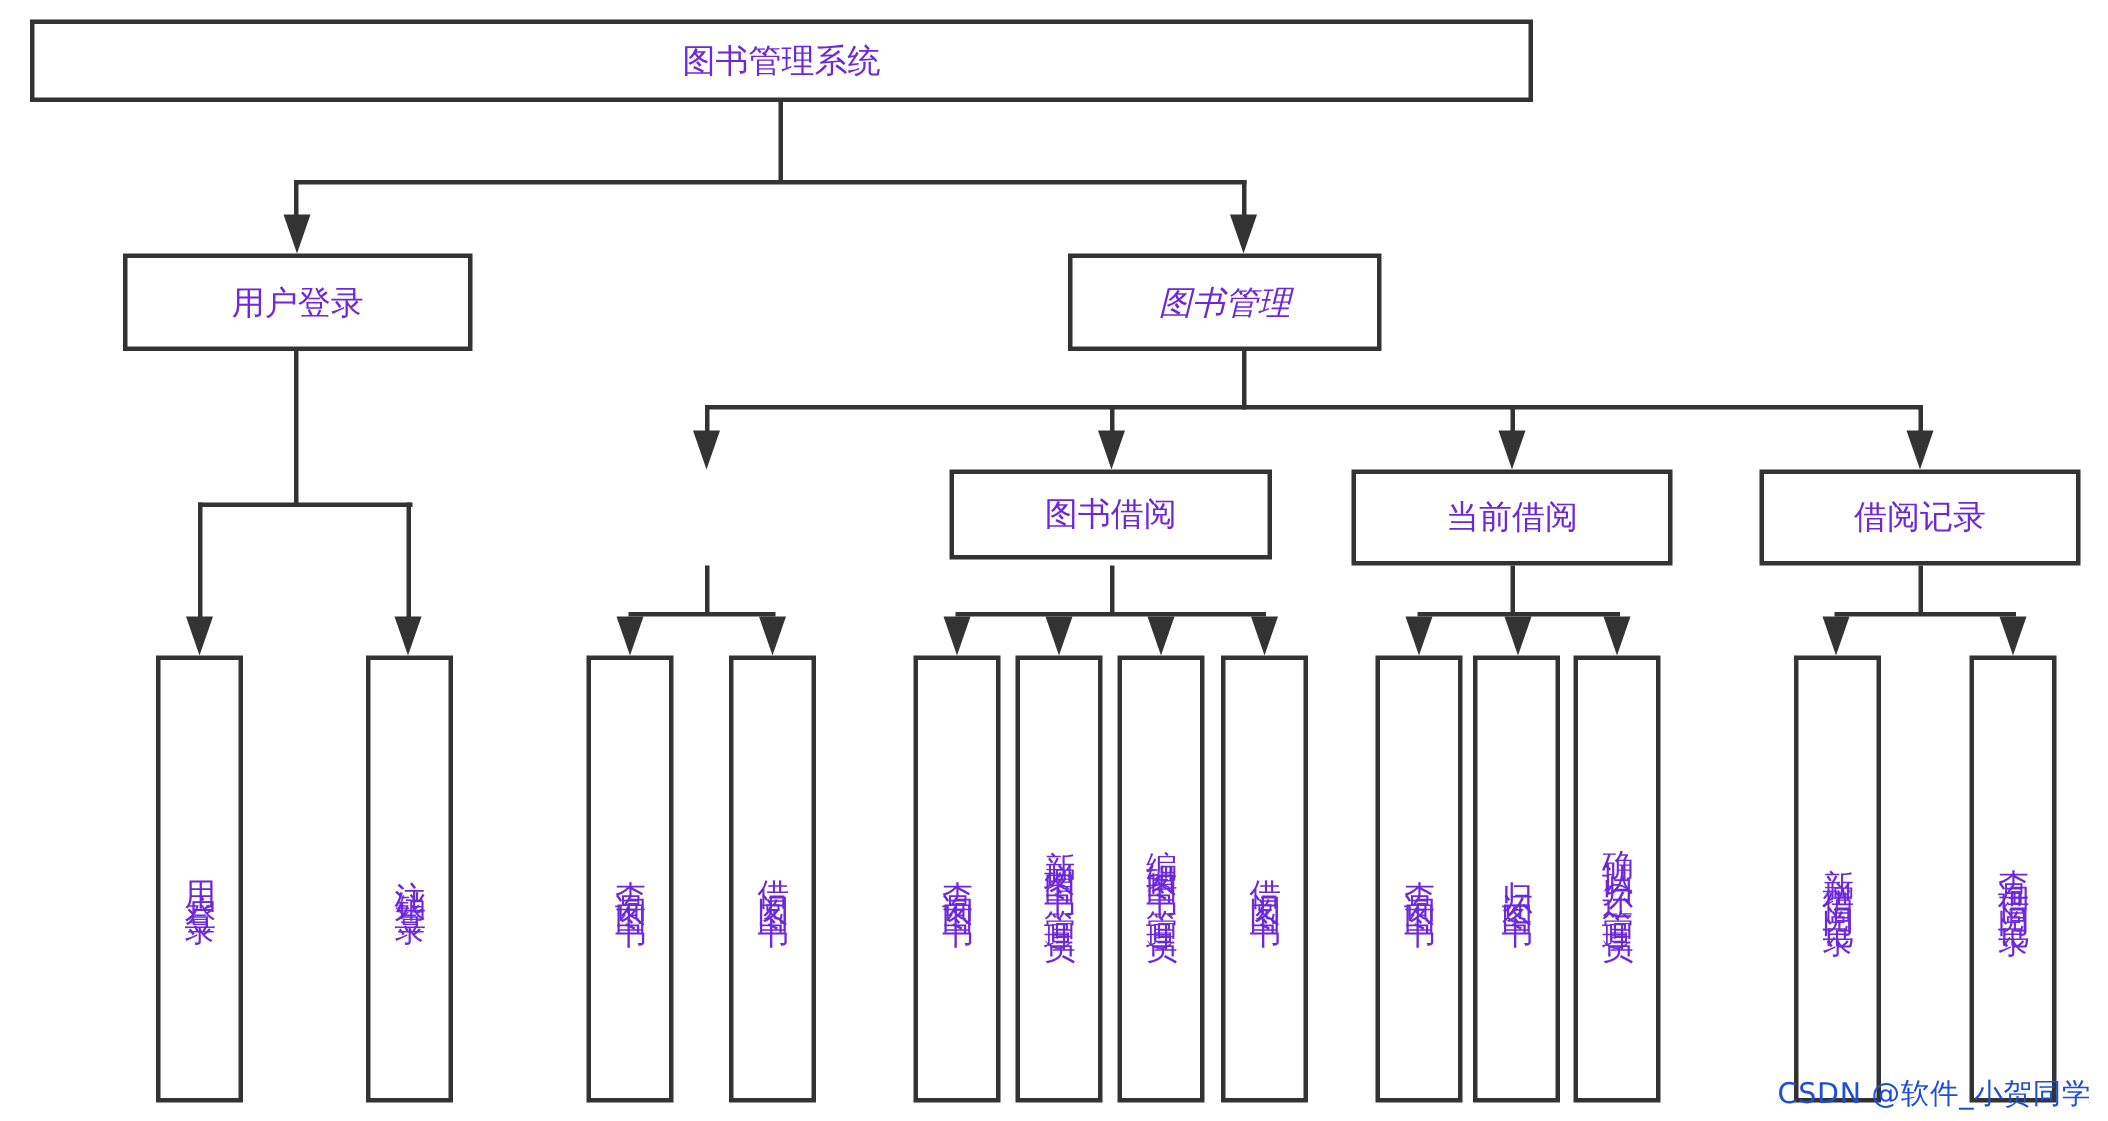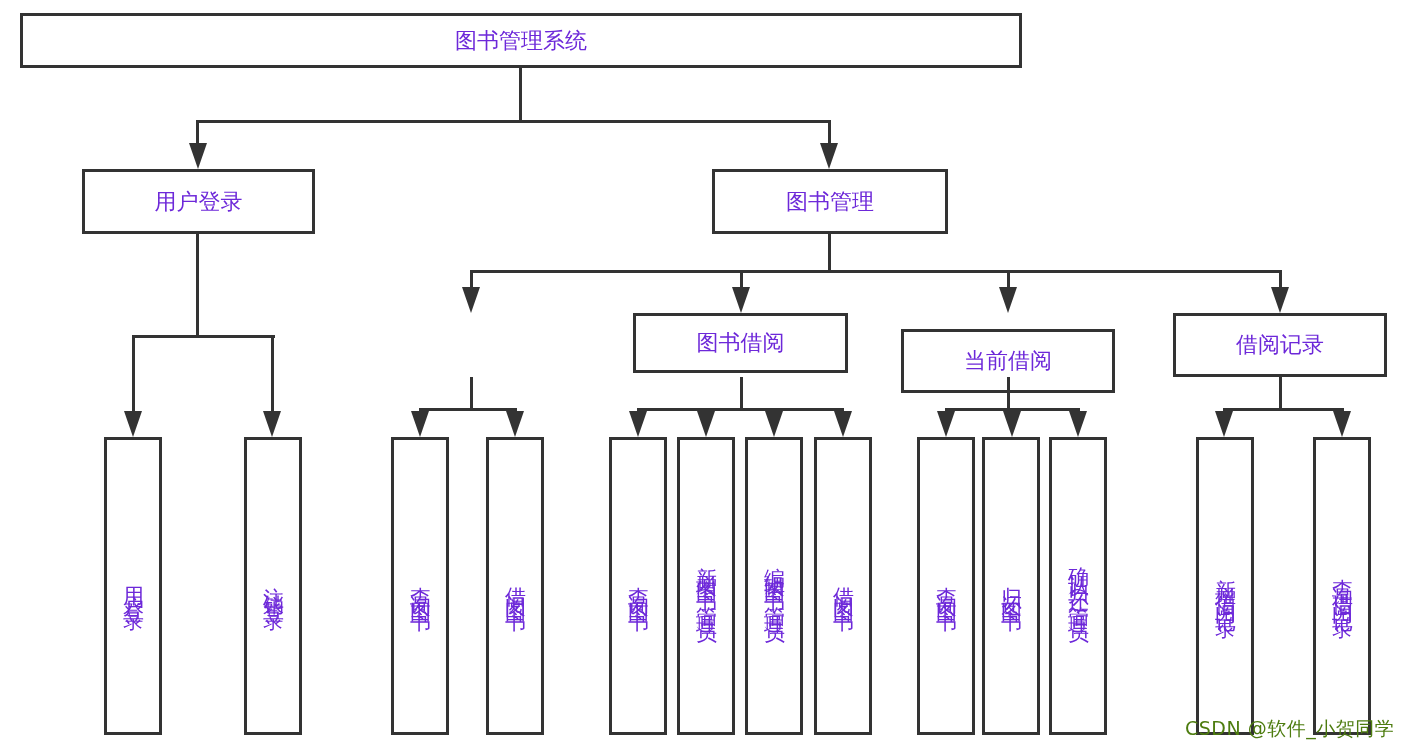--- a/index.html
+++ b/index.html
@@ -20,21 +20,21 @@
   }
   .hline { position:absolute; height:3px; background:#333333; }
   .vline { position:absolute; width:3px;  background:#333333; }
   .arrow {
     position:absolute; width:0; height:0;
     border-left:9px solid transparent; border-right:9px solid transparent;
     border-top:26px solid #333333;
   }
   .watermark {
     position:absolute; left:1185px; top:716px; z-index:5;
-    color:#4d7c0f; font-size:19px; letter-spacing:0.5px; white-space:nowrap;
+    color:#1d4ed8; font-size:19px; letter-spacing:0.5px; white-space:nowrap;
   }
 </style>
 </head>
 <body>
 
 <div id="stage">
 
   <div class="box" style="left:20px; top:13px; width:1002px; height:55px;">
     <span>图书管理系统</span>
   </div>
@@ -42,21 +42,21 @@
   <div class="vline" style="left:519px; top:66px;  height:56px;"></div>
   <div class="hline" style="left:197px; top:120px; width:634px;"></div>
   <div class="vline" style="left:196px; top:120px; height:26px;"></div>
   <div class="arrow" style="left:189px; top:143px;"></div>
   <div class="vline" style="left:828px; top:120px; height:26px;"></div>
   <div class="arrow" style="left:820px; top:143px;"></div>
 
   <div class="box" style="left:82px; top:169px; width:233px; height:65px;">
     <span>用户登录</span>
   </div>
-  <div class="box" style="left:712px; top:169px; width:236px; height:65px;">
+  <div class="box" style="left:712px; top:169px; width:209px; height:65px;font-style:italic;">
     <span>图书管理</span>
   </div>
 
   <div class="vline" style="left:196px; top:234px; height:103px;"></div>
   <div class="hline" style="left:132px; top:335px; width:143px;"></div>
   <div class="vline" style="left:132px; top:335px; height:78px;"></div>
   <div class="arrow" style="left:124px; top:411px;"></div>
   <div class="vline" style="left:271px; top:335px; height:78px;"></div>
   <div class="arrow" style="left:263px; top:411px;"></div>
 
@@ -67,21 +67,21 @@
   <div class="vline" style="left:740px;  top:270px; height:19px;"></div>
   <div class="arrow" style="left:732px;  top:287px;"></div>
   <div class="vline" style="left:1007px; top:270px; height:19px;"></div>
   <div class="arrow" style="left:999px;  top:287px;"></div>
   <div class="vline" style="left:1279px; top:270px; height:19px;"></div>
   <div class="arrow" style="left:1271px; top:287px;"></div>
 
   <div class="box" style="left:633px; top:313px; width:215px; height:60px;">
     <span>图书借阅</span>
   </div>
-  <div class="box" style="left:901px; top:329px; width:214px; height:64px;">
+  <div class="box" style="left:901px; top:313px; width:214px; height:64px;">
     <span>当前借阅</span>
   </div>
   <div class="box" style="left:1173px; top:313px; width:214px; height:64px;">
     <span>借阅记录</span>
   </div>
 
   <div class="vline" style="left:470px; top:377px; height:33px;"></div>
   <div class="hline" style="left:419px; top:408px; width:98px;"></div>
   <div class="arrow" style="left:411px; top:411px;"></div>
   <div class="arrow" style="left:506px; top:411px;"></div>

